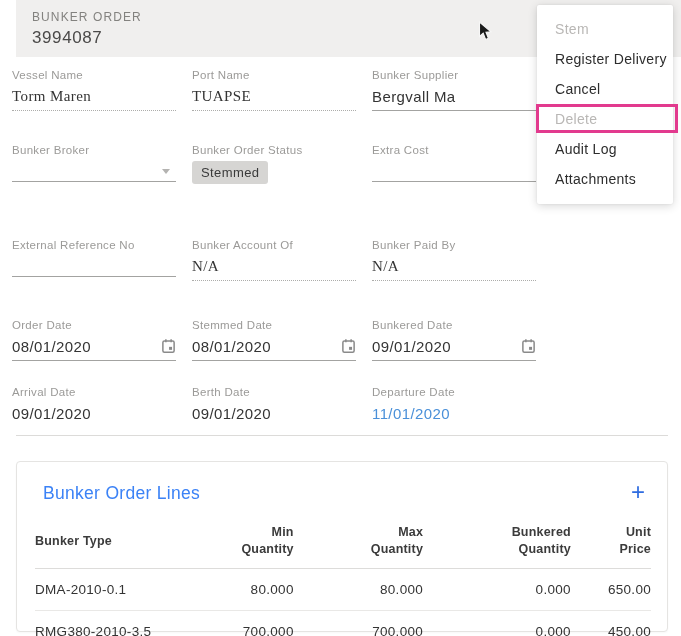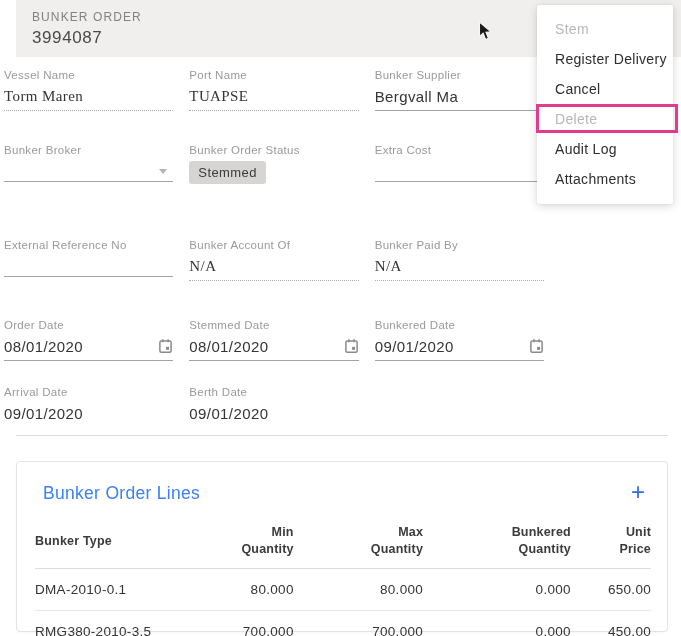--- a/index.html
+++ b/index.html
@@ -9,21 +9,21 @@
     font-family: "Liberation Sans", sans-serif; color: #343434;
   }
   
   .topbar {
     position: absolute; top: 0; left: 16px; width: 681px; height: 57px;
     background: #f0efee; padding: 10px 16px;
   }
   .topbar-label { font-size: 12px; color: #83827f; letter-spacing: 1.1px; }
   .topbar-number { font-size: 17px; color: #4b4a49; letter-spacing: 0.6px; margin-top: 4px; }
   
-  .form { position: absolute; top: 57px; left: 0; width: 548px; padding: 0 4px; }
+  .form { position: absolute; top: 57px; left: 0; width: 548px; padding: 0 12px; }
   .frow { display: grid; grid-template-columns: 1fr 1fr 1fr; column-gap: 16px; }
   .row1 { margin-top: 12px; }
   .row2 { margin-top: 33px; }
   .row3 { margin-top: 50px; }
   .row4 { margin-top: 38px; }
   .row5 { margin-top: 25px; }
   .flabel { font-size: 11.5px; color: #9b9a98; letter-spacing: 0.3px; margin-bottom: 7px; }
   .fvalue {
     font-size: 15px; color: #343434; letter-spacing: 0.4px;
     min-height: 19px; padding-bottom: 5px; position: relative;
@@ -194,20 +194,24 @@
   </div>
 
   <div class="frow row5">
     <div class="field">
       <div class="flabel">Arrival Date</div>
       <div class="fvalue">09/01/2020</div>
     </div>
     <div class="field">
       <div class="flabel">Berth Date</div>
       <div class="fvalue">09/01/2020</div>
+    </div>
+    <div class="field">
+      <div class="flabel">Departure Date</div>
+      <div class="fvalue link-blue">11/01/2020</div>
     </div>
   </div>
 
 </div>
 
 <div class="divider"></div>
 
 <div class="card">
   <div class="card-head">
     <span class="card-title">Bunker Order Lines</span>

